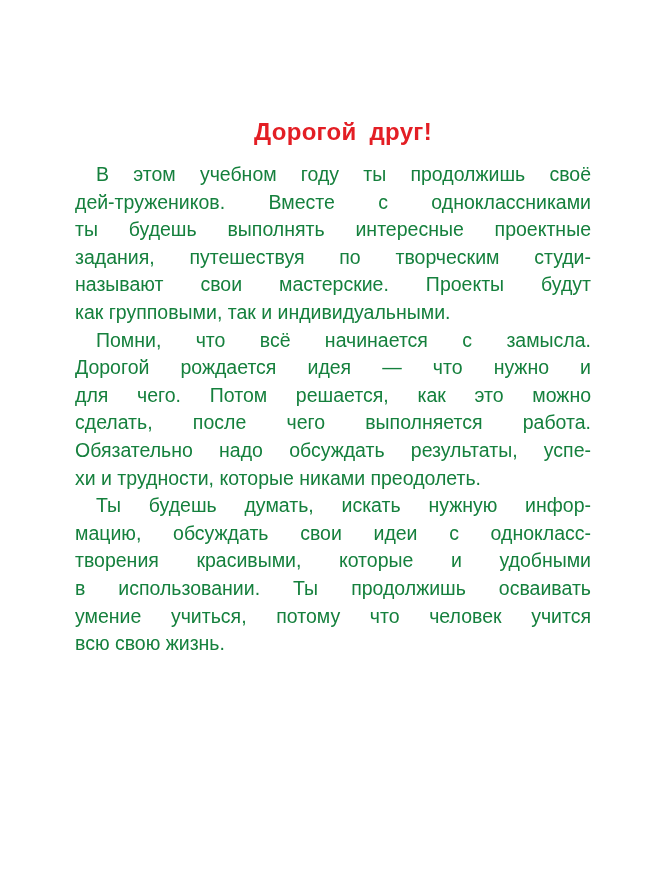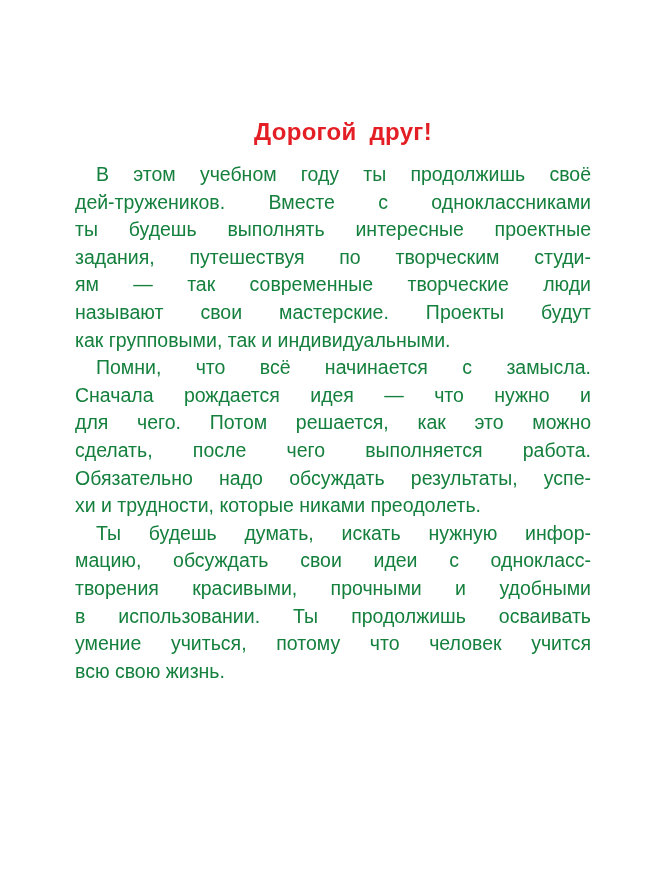--- a/index.html
+++ b/index.html
@@ -30,34 +30,33 @@
 
 <div class="page">
   <div class="title">Дорогой  друг!</div>
 
   <div class="body-text">
     <div>
       <span class="line indent">В этом учебном году ты продолжишь своё</span>
       <span class="line">дей-тружеников. Вместе с одноклассниками</span>
       <span class="line">ты будешь выполнять интересные проектные</span>
       <span class="line">задания, путешествуя по творческим студи-</span>
-      <span class="line">ям — так современные творческие люди</span>
       <span class="line">называют свои мастерские. Проекты будут</span>
       <span class="line last">как групповыми, так и индивидуальными.</span>
     </div>
     <div>
       <span class="line indent">Помни, что всё начинается с замысла.</span>
-      <span class="line">Сначала рождается идея — что нужно и</span>
+      <span class="line">Дорогой рождается идея — что нужно и</span>
       <span class="line">для чего. Потом решается, как это можно</span>
       <span class="line">сделать, после чего выполняется работа.</span>
       <span class="line">Обязательно надо обсуждать результаты, успе-</span>
       <span class="line last">хи и трудности, которые никами преодолеть.</span>
     </div>
     <div>
       <span class="line indent">Ты будешь думать, искать нужную инфор-</span>
       <span class="line">мацию, обсуждать свои идеи с однокласс-</span>
-      <span class="line">творения красивыми, прочными и удобными</span>
+      <span class="line">творения красивыми, которые и удобными</span>
       <span class="line">в использовании. Ты продолжишь осваивать</span>
       <span class="line">умение учиться, потому что человек учится</span>
       <span class="line last">всю свою жизнь.</span>
     </div>
   </div>
 </div>
 
 </body></html>

